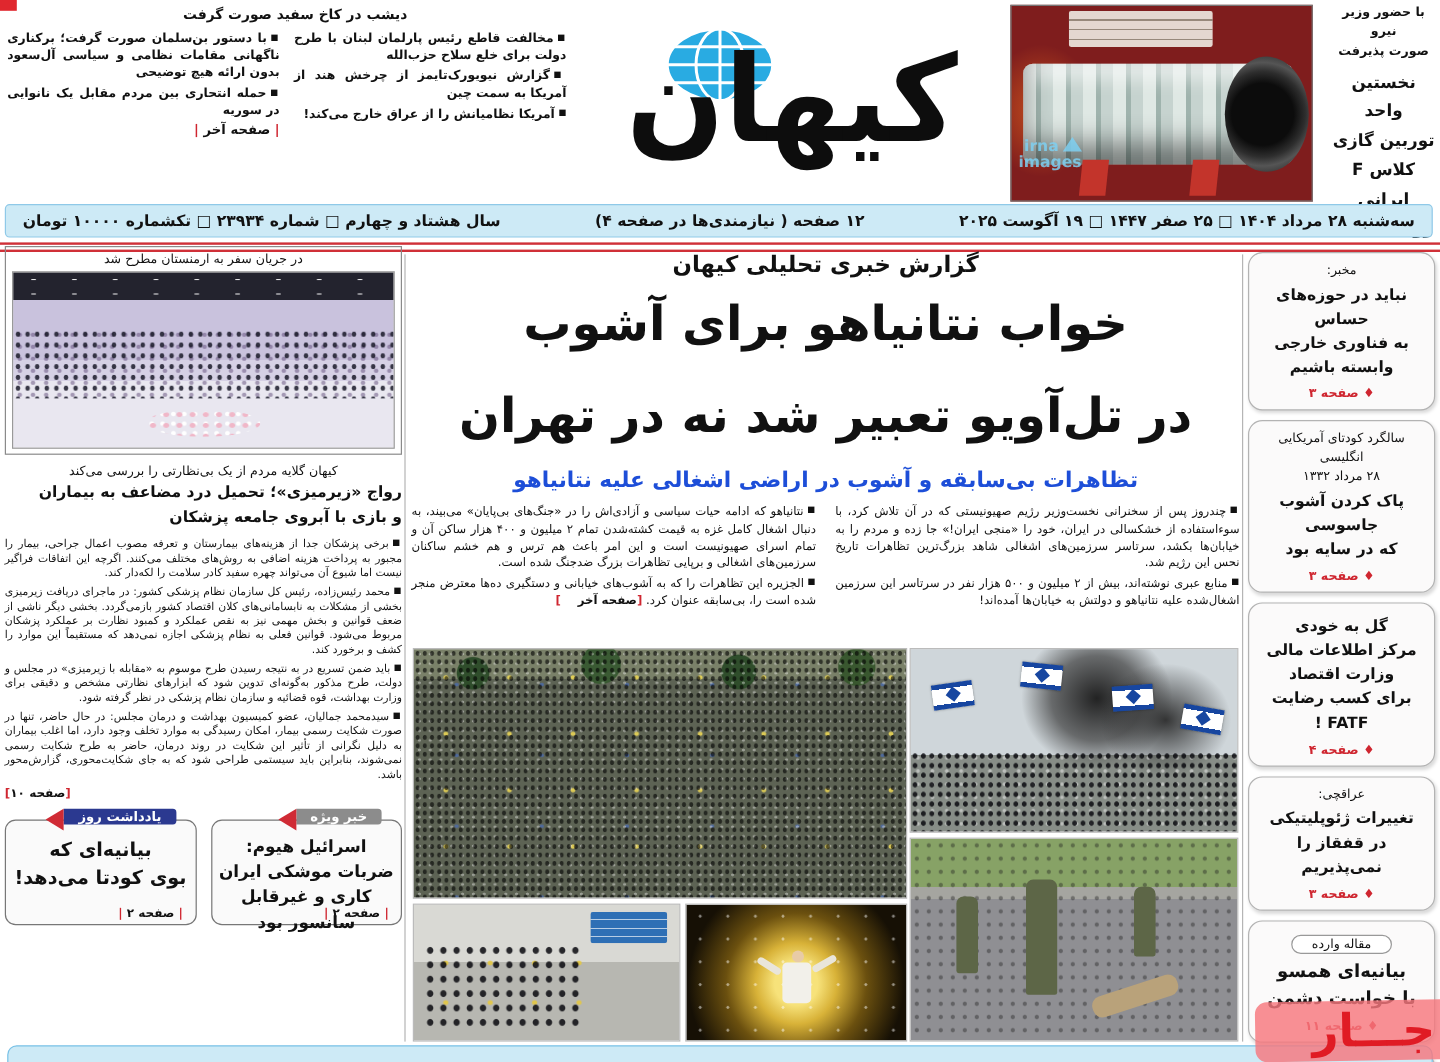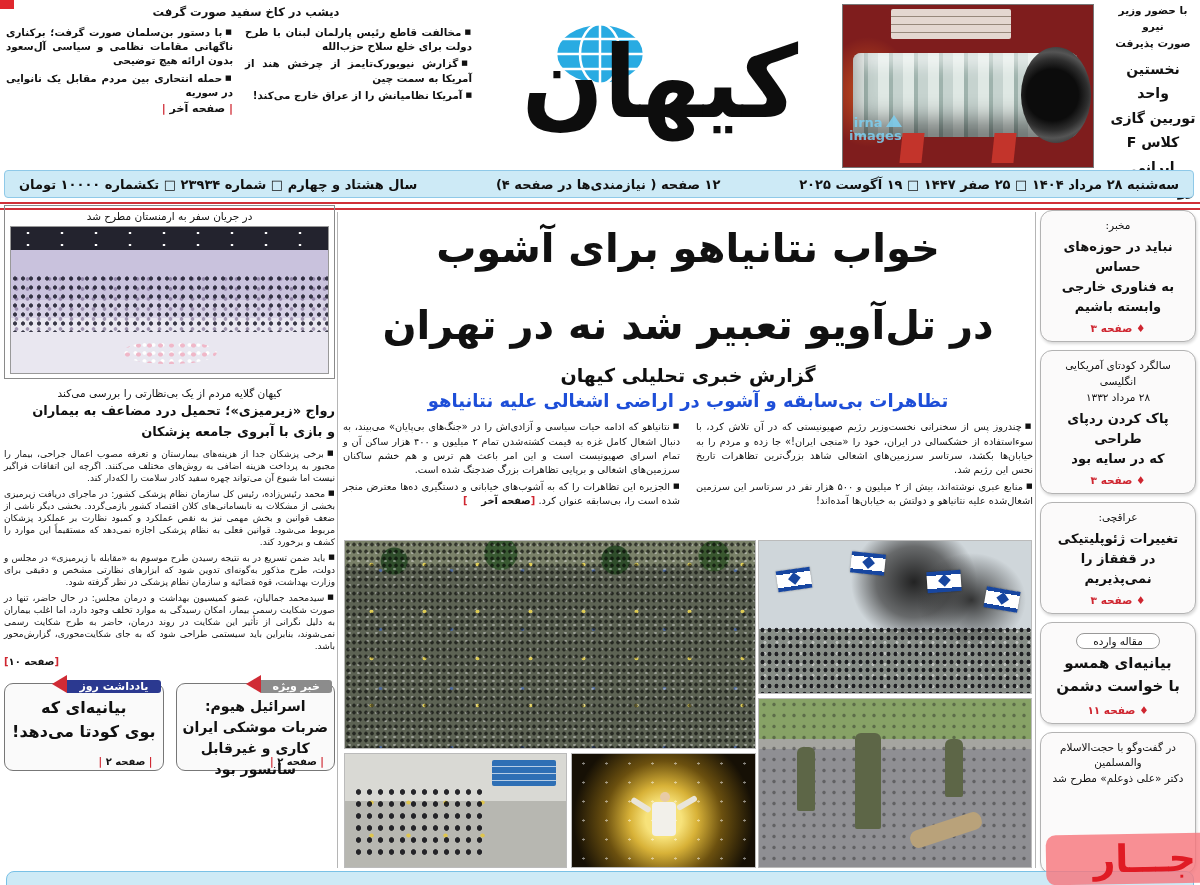--- a/index.html
+++ b/index.html
@@ -59,21 +59,21 @@
   .pz-flowers{position:absolute;left:35%;bottom:6%;width:30%;height:16%;background-image:radial-gradient(#f0b7c8 2px, transparent 3px),radial-gradient(#fff 1.5px, transparent 2.5px);background-size:11px 9px,9px 8px;border-radius:50%;}
   #zir-caption{font-size:10.5px;margin-top:8px;}
   #zir-headline{font-size:13px;font-weight:bold;line-height:1.6;margin-top:2px;text-align:right;}
   #zir-body{margin-top:5px;}
   .zp{font-size:9px;line-height:1.34;text-align:justify;margin:0 0 4px 0;}
   #zir-page{text-align:left;font-size:10px;font-weight:bold;margin-top:1px;}
   #left-boxes{display:flex;gap:12px;margin-top:16px;}
   .lb-box{position:relative;flex:1;border:1.5px solid #777;border-radius:9px;background:#fafafa;height:88px;padding-top:12px;box-sizing:border-box;}
   .lb-title{font-size:14px;font-weight:bold;line-height:1.5;text-align:center;}
   .lb-page{position:absolute;bottom:3px;right:10px;font-size:10px;font-weight:bold;}
-  .ribbon{position:absolute;top:-10px;right:2px;height:19px;display:flex;align-items:flex-end;z-index:2;}
+  .ribbon{position:absolute;top:-10px;right:16px;height:19px;display:flex;align-items:flex-start;z-index:2;}
   .ribbon .band{color:#fff;font-size:11px;font-weight:bold;display:flex;align-items:center;padding:0 12px;border-radius:0 3px 3px 0;}
   .ribbon .arrow{width:0;height:0;border-top:9.5px solid transparent;border-bottom:9.5px solid transparent;border-right:15px solid #d02b35;}
   
   #center-col{left:343px;top:210px;width:690px;}
   #lead-kicker{font-size:19px;font-weight:bold;}
   #lead-headline{font-size:40px;font-weight:bold;line-height:1.93;margin-top:0;}
   #lead-subhead{font-size:18px;font-weight:bold;color:#1d4ed8;margin-top:4px;}
   #lead-body{display:flex;gap:16px;margin-top:9px;}
   .lead-col{flex:1;}
   .ldp{font-size:9.8px;line-height:1.45;text-align:justify;margin:0 0 3px 0;}
@@ -172,23 +172,29 @@
   <div class="abs" id="sidebar">
     <div class="sb-box" style="min-height:90px;">
       <div class="sb-kicker pre">مخبر:</div>
       <div class="sb-title pre">نباید در حوزه‌های حساس
 به فناوری خارجی وابسته باشیم</div>
       <div class="sb-page"><span>♦</span> <span>صفحه ۳</span></div>
     </div>
     <div class="sb-box" style="min-height:104px;">
       <div class="sb-kicker pre">سالگرد کودتای آمریکایی انگلیسی
 ۲۸ مرداد ۱۳۳۲</div>
-      <div class="sb-title pre">پاک کردن ردپای طراحی
+      <div class="sb-title pre">پاک کردن آشوب جاسوسی
 که در سایه بود</div>
       <div class="sb-page"><span>♦</span> <span>صفحه ۳</span></div>
+    </div>
+    <div class="sb-box" style="min-height:96px;">
+      <div class="sb-title pre">گل به خودی
+مرکز اطلاعات مالی وزارت اقتصاد
+برای کسب رضایت FATF !</div>
+      <div class="sb-page"><span>♦</span> <span>صفحه ۴</span></div>
     </div>
     <div class="sb-box" style="min-height:88px;">
       <div class="sb-kicker pre">عراقچی:</div>
       <div class="sb-title pre">تغییرات ژئوپلیتیکی
 در قفقاز را نمی‌پذیریم</div>
       <div class="sb-page"><span>♦</span> <span>صفحه ۳</span></div>
     </div>
     <div class="sb-box" style="min-height:90px;">
       <div class="sb-badge">مقاله وارده</div>
       <div class="sb-title pre" style="font-size:15px;">بیانیه‌ای همسو
@@ -239,23 +245,23 @@
           <span class="arrow"></span>
         </div>
         <div class="lb-title pre" style="font-size:16px;">بیانیه‌ای که
 بوی کودتا می‌دهد!</div>
         <div class="lb-page"><span class="br">|</span> <span>صفحه ۲</span> <span class="br">|</span></div>
       </div>
     </div>
   </div>
 
   <div class="abs" id="center-col">
+    <div class="ctr" id="lead-kicker">گزارش خبری تحلیلی کیهان</div>
     <div class="ctr pre" id="lead-headline">خواب نتانیاهو برای آشوب
 در تل‌آویو تعبیر شد نه در تهران</div>
-    <div class="ctr" id="lead-kicker">گزارش خبری تحلیلی کیهان</div>
     <div class="ctr" id="lead-subhead">تظاهرات بی‌سابقه و آشوب در اراضی اشغالی علیه نتانیاهو</div>
     <div id="lead-body">
       <div class="lead-col">
         <p class="ldp"><span class="blt">■</span><span>چندروز پس از سخنرانی نخست‌وزیر رژیم صهیونیستی که در آن تلاش کرد، با سوءاستفاده از خشکسالی در ایران، خود را «منجی ایران!» جا زده و مردم را به خیابان‌ها بکشد، سرتاسر سرزمین‌های اشغالی شاهد بزرگ‌ترین تظاهرات تاریخ نحس این رژیم شد.</span></p>
         <p class="ldp"><span class="blt">■</span><span>منابع عبری نوشته‌اند، بیش از ۲ میلیون و ۵۰۰ هزار نفر در سرتاسر این سرزمین اشغال‌شده علیه نتانیاهو و دولتش به خیابان‌ها آمده‌اند!</span></p>
       </div>
       <div class="lead-col">
         <p class="ldp"><span class="blt">■</span><span>نتانیاهو که ادامه حیات سیاسی و آزادی‌اش را در «جنگ‌های بی‌پایان» می‌بیند، به دنبال اشغال کامل غزه به قیمت کشته‌شدن تمام ۲ میلیون و ۴۰۰ هزار ساکن آن و تمام اسرای صهیونیست است و این امر باعث هم ترس و هم خشم ساکنان سرزمین‌های اشغالی و برپایی تظاهرات بزرگ ضدجنگ شده است.</span></p>
         <p class="ldp"><span class="blt">■</span><span>الجزیره این تظاهرات را که به آشوب‌های خیابانی و دستگیری ده‌ها معترض منجر شده است را، بی‌سابقه عنوان کرد.</span> <span class="br">[</span><span class="b">صفحه آخر</span><span class="br">]</span></p>
       </div>

